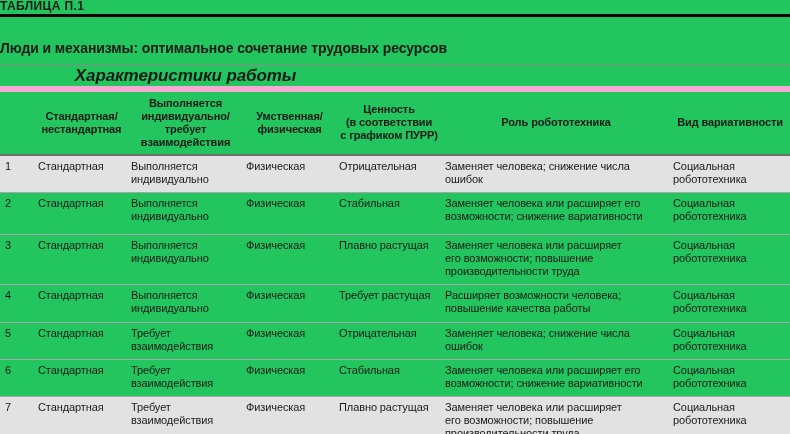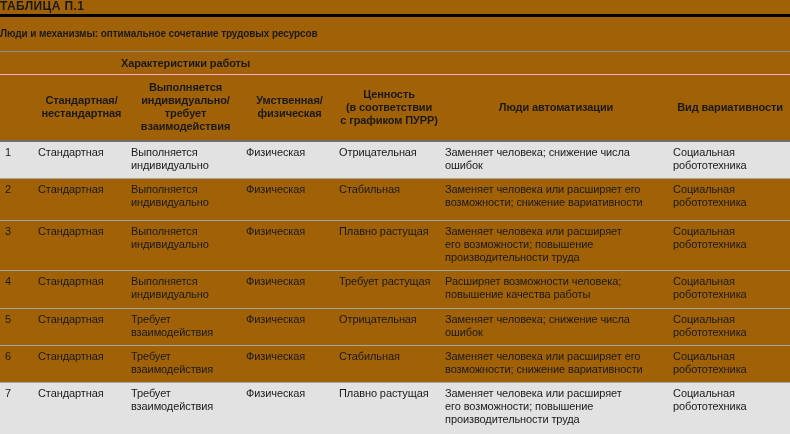--- a/index.html
+++ b/index.html
@@ -5,59 +5,60 @@
   html, body { margin: 0; padding: 0; background: #fff; }
   body {
     font-family: "Liberation Sans", "DejaVu Sans", sans-serif;
     color: #1a1a1a;
     -webkit-font-smoothing: antialiased;
   }
   .page {
     width: 790px;
     height: 434px;
     overflow: hidden;
-    background: #a16207;
+    background: #22c55e;
     box-sizing: border-box;
   }
   .table-label {
     font-size: 12px;
     line-height: 13px;
     font-weight: bold;
     letter-spacing: 0.4px;
     border-bottom: 3px solid #000;
     padding-bottom: 1px;
   }
   .doc-title {
-    font-size: 10px;
+    font-size: 14px;
     line-height: 16px;
     font-weight: bold;
-    margin-top: 9px;
+    margin-top: 23px;
     letter-spacing: -0.1px;
   }
   table {
     width: 790px;
     border-collapse: collapse;
     table-layout: fixed;
     margin-top: 9px;
     border-top: 1px solid #8c8c8c;
   }
   td, th {
     font-size: 11px;
     line-height: 13px;
     letter-spacing: -0.1px;
     white-space: pre-line;
     overflow: hidden;
     box-sizing: border-box;
   }
   tr.group-row td {
     height: 23px;
     font-weight: bold;
-    font-size: 11px;
+    font-size: 17px;
     vertical-align: middle;
-    border-bottom: 1px solid #f9a8d4;
+    border-bottom: 6px solid #f9a8d4;
+    font-style: italic;
   }
   tr.group-row td.group-title { text-align: center; }
   tr.header-row th {
     height: 66px;
     font-weight: bold;
     text-align: center;
     vertical-align: middle;
     border-bottom: 2px solid #6e6e6e;
     padding: 2px 2px;
   }
@@ -110,21 +111,21 @@
 нестандартная</th>
         <th>Выполняется
 индивидуально/
 требует
 взаимодействия</th>
         <th>Умственная/
 физическая</th>
         <th>Ценность
 (в соответствии
 с графиком ПУРР)</th>
-        <th>Люди автоматизации</th>
+        <th>Роль робототехника</th>
         <th>Вид вариативности</th>
       </tr>
     </thead>
     <tbody>
       <tr class="r1 shaded">
         <td class="num">1</td>
         <td>Стандартная</td>
         <td>Выполняется индивидуально</td>
         <td>Физическая</td>
         <td>Отрицательная</td>

